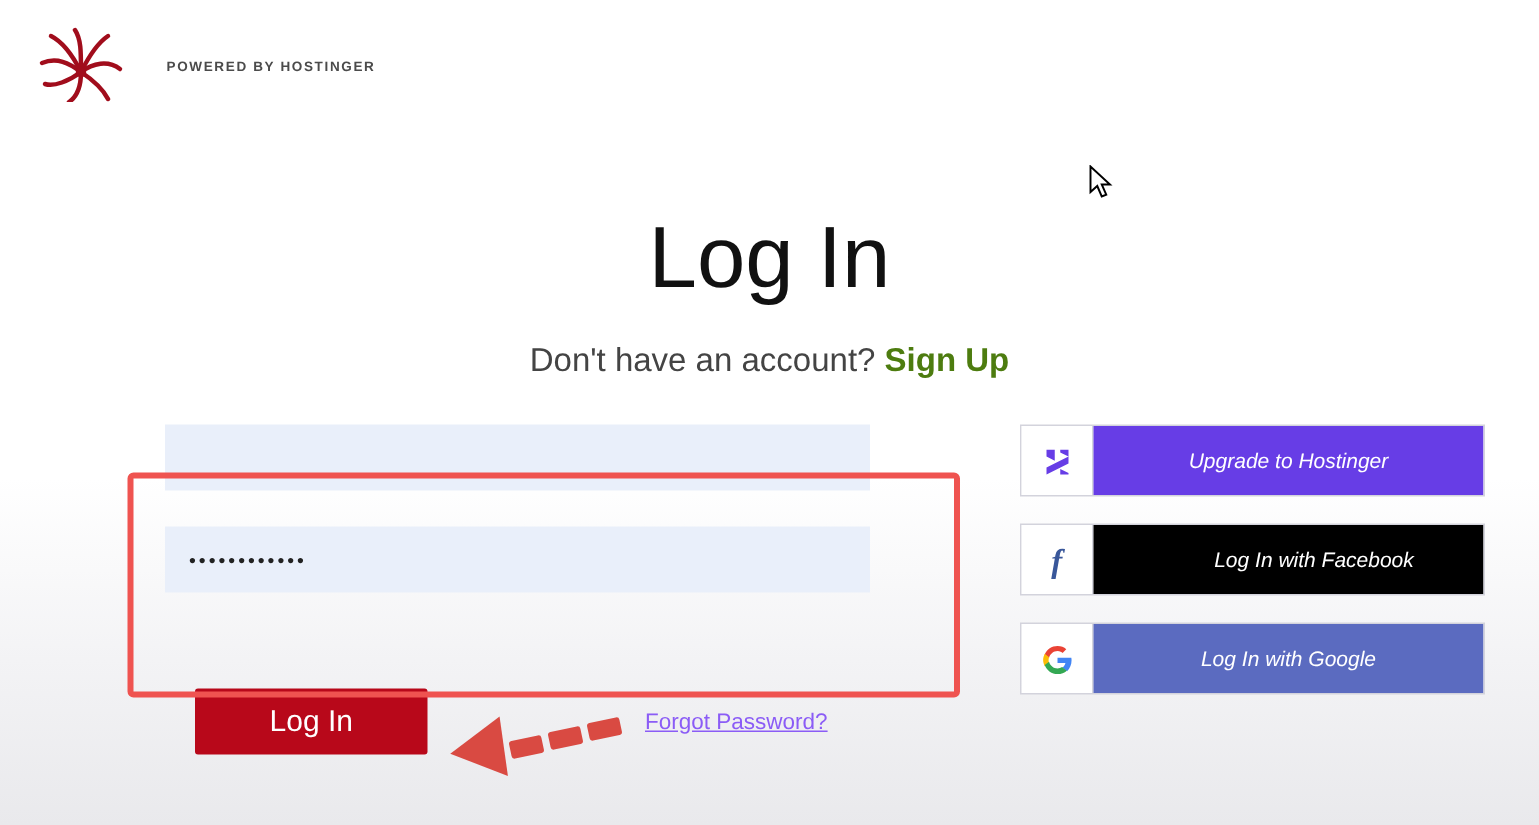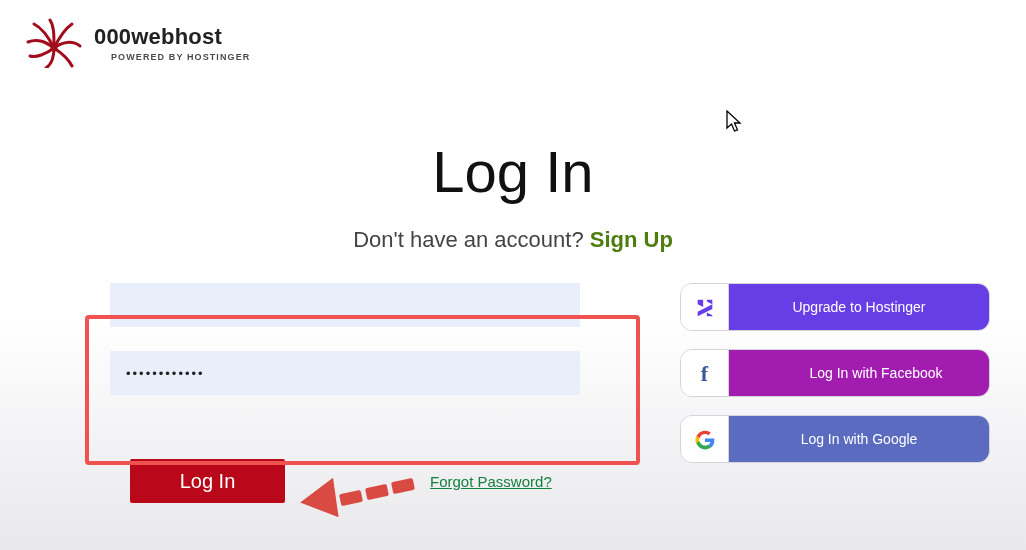--- a/index.html
+++ b/index.html
@@ -18,27 +18,27 @@
 
   .content{display:flex;margin-top:30px;padding:0 44px 0 80px;gap:40px;}
   .login-col{flex:0 0 560px;display:flex;flex-direction:column;}
   .social-col{flex:0 0 310px;display:flex;flex-direction:column;gap:18px;margin-left:auto;}
 
   .input{width:470px;height:44px;border:none;background:#e9effa;padding:6px 16px;font-size:15px;margin-left:30px;margin-bottom:24px;color:#222;outline:none;}
   .input.password{letter-spacing:2px;font-size:13px;}
 
   .action-row{display:flex;align-items:center;margin-top:40px;}
   .login-btn{width:155px;height:44px;background:#b8081a;color:#fff;font-size:20px;font-weight:500;border:none;cursor:pointer;margin-left:50px;border-radius:2px;font-family:inherit;}
-  .forgot{margin-left:145px;font-size:15px;color:#15803d;text-decoration:underline;cursor:pointer;}
+  .forgot{margin-left:145px;font-size:15px;color:#8b5cf6;text-decoration:underline;cursor:pointer;}
 
-  .social-btn{display:flex;width:100%;height:48px;border:1px solid #d3d3dc;border-radius:12px;overflow:hidden;cursor:pointer;text-decoration:none;}
+  .social-btn{display:flex;width:100%;height:48px;border:1px solid #d3d3dc;border-radius:0;overflow:hidden;cursor:pointer;text-decoration:none;font-style:italic;}
   .social-btn .icon-box{width:48px;height:48px;background:#fff;display:flex;align-items:center;justify-content:center;border-right:1px solid #d3d3dc;}
   .social-btn .label{flex:1;display:flex;align-items:center;justify-content:center;color:#fff;font-size:14px;}
   .btn-hostinger .label{background:#673de6;}
-  .btn-facebook .label{background:#a21caf;padding-left:34px;}
+  .btn-facebook .label{background:#000000;padding-left:34px;}
   .btn-google .label{background:#5b6bc0;}
   .btn-google .icon-box{color:#333;}
 
   
   .anno-box{position:absolute;left:85px;top:315px;width:555px;height:150px;border:4px solid #ef5350;border-radius:4px;pointer-events:none;z-index:50;}
   
   .anno-arrow{position:absolute;left:300px;top:466px;width:108px;height:60px;pointer-events:none;z-index:50;}
   .anno-arrow .head{position:absolute;left:0;top:14px;width:0;height:0;border-top:20px solid transparent;border-bottom:20px solid transparent;border-right:36px solid #d94a42;transform:rotate(-8deg);}
   .anno-arrow .dash{position:absolute;width:22px;height:12px;background:#d94a42;border-radius:2px;}
   .anno-arrow .d1{left:40px;top:26px;transform:rotate(-12deg);}
@@ -61,21 +61,20 @@
         <path d="M30 30 C 36 18, 42 10, 48 6"></path>
         <path d="M30 30 C 38 24, 48 22, 56 28"></path>
         <path d="M30 30 C 36 34, 44 40, 48 48"></path>
         <path d="M30 30 C 30 38, 28 46, 22 50"></path>
         <path d="M30 30 C 22 36, 12 40, 6 38"></path>
       </g>
       <circle cx="30" cy="30" r="3.5" fill="#a10d1c"></circle>
     </svg>
   </span>
   <span class="logo-text">
-    <span class="brand">000webhost</span>
     <span class="tagline">POWERED BY HOSTINGER</span>
   </span>
 </div>
 
 <h1 class="title">Log In</h1>
 
 <div class="subtitle-row">
   <span>Don't have an account? </span><a class="signup-link">Sign Up</a>
 </div>
 

